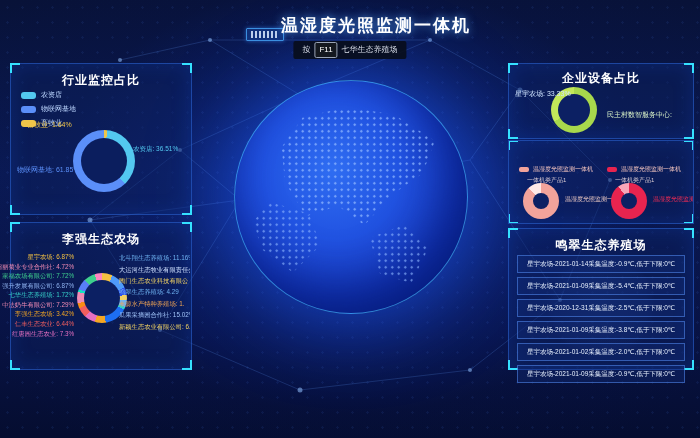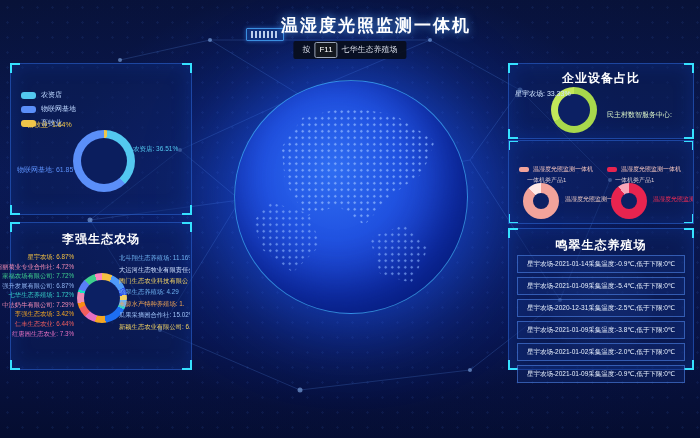--- a/index.html
+++ b/index.html
@@ -162,20 +162,21 @@
   <h1 class="title">温湿度光照监测一体机</h1>
   <div class="tip">
     <span>按</span>
     <span class="key">F11</span>
     <span>七华生态养殖场</span>
   </div>
 
   <section class="panel p-ind">
     <div class="c3"></div>
       <div class="c4"></div>
+    <h2>行业监控占比</h2>
     <ul class="legend">
       <li>
         <span class="sw" style="background: rgb(83, 200, 240);"></span>
         <span class="lt">农资店</span>
       </li>
       <li>
         <span class="sw" style="background: rgb(91, 143, 249);"></span>
         <span class="lt">物联网基地</span>
       </li>
       <li>

